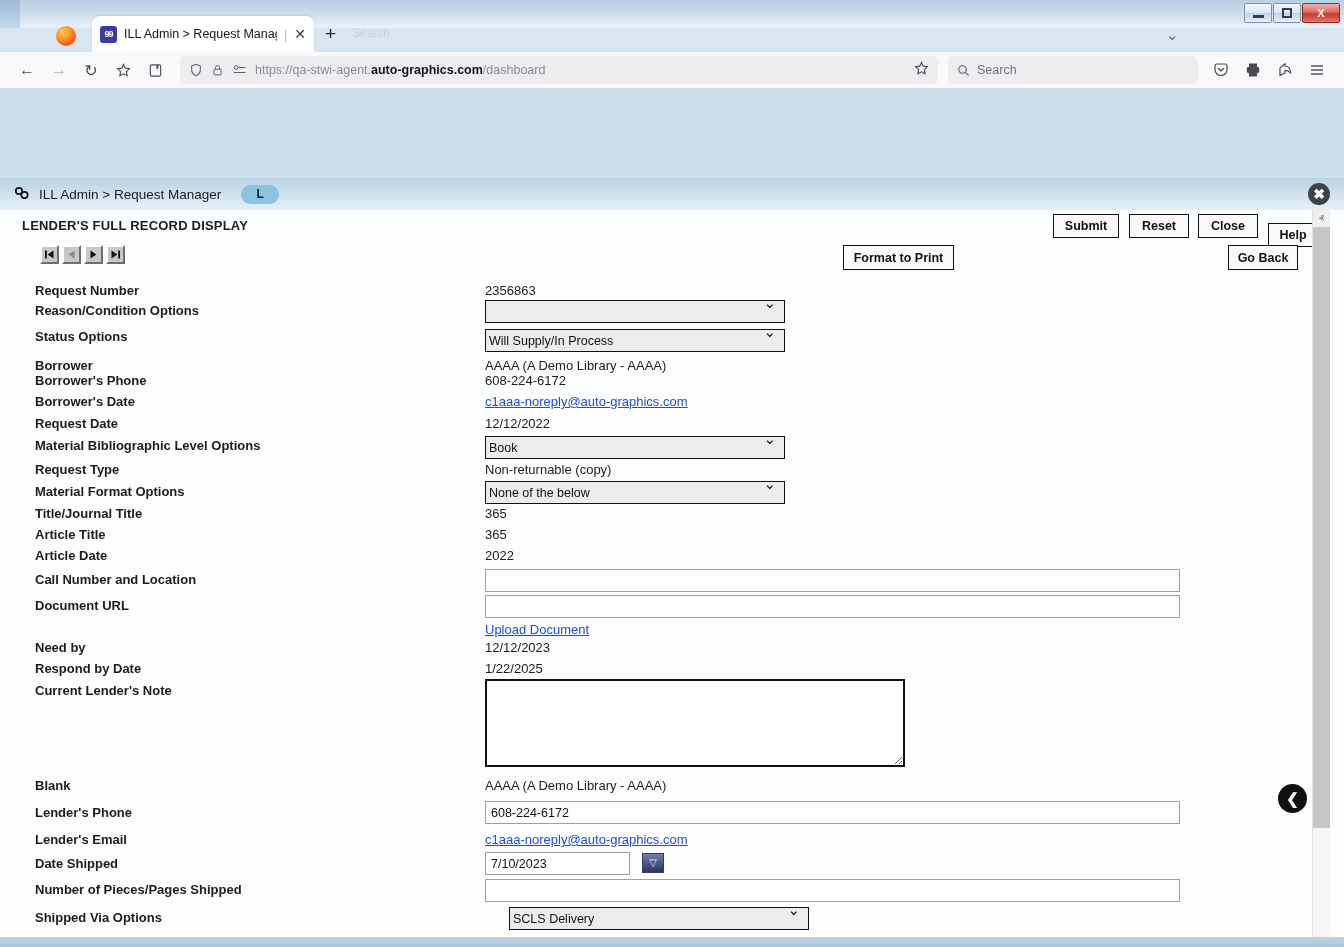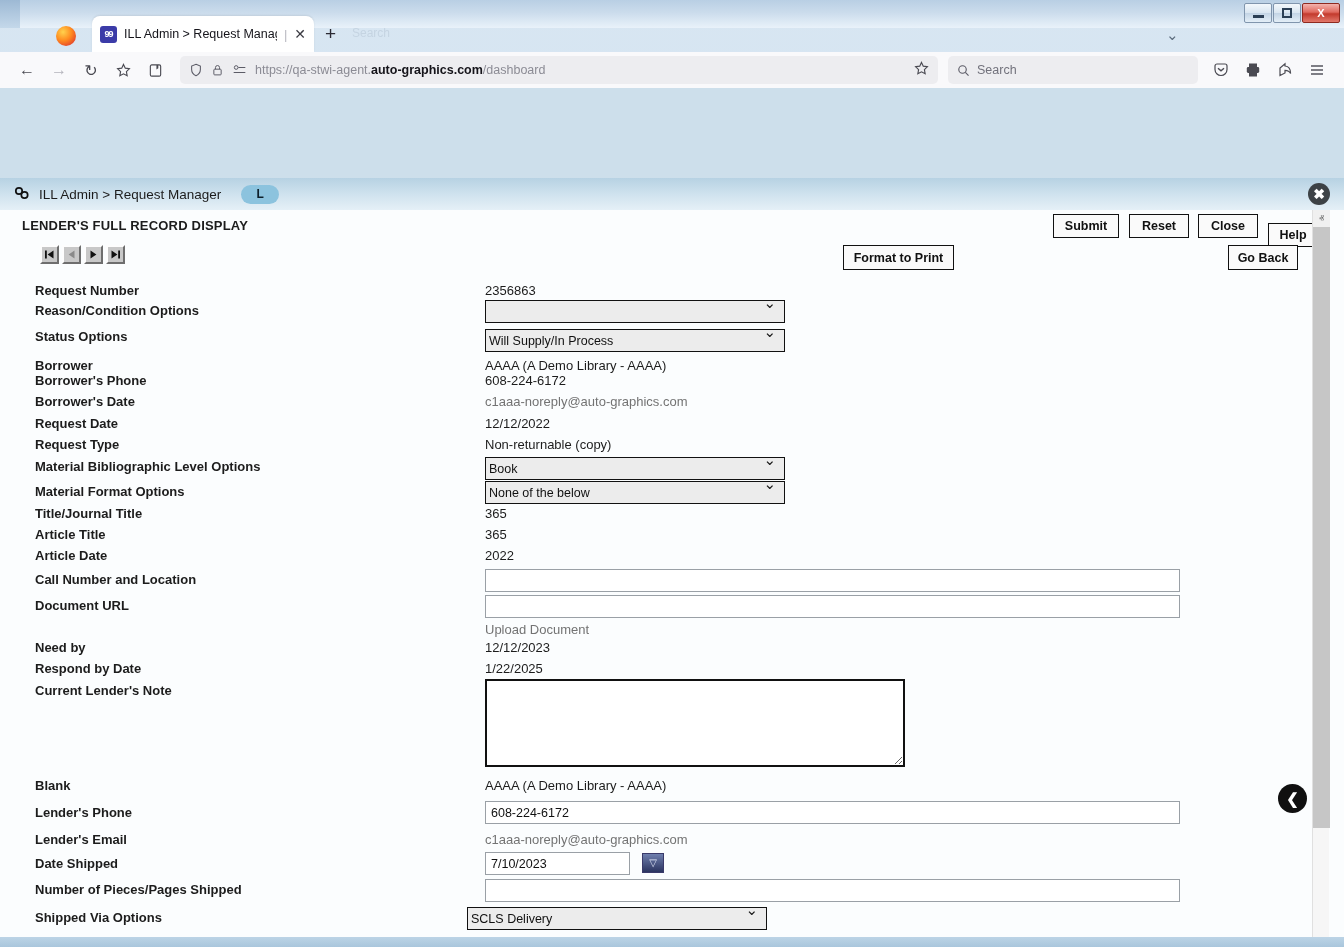--- a/index.html
+++ b/index.html
@@ -222,21 +222,21 @@
 
   
   #form { position:absolute; left:0; top:65px; width:1344px; }
   .row { position:relative; height:21px; }
   .lbl {
     position:absolute; left:35px; font-size:13px; font-weight:bold; color:#1c1c1c; white-space:nowrap;
   }
   .val {
     position:absolute; left:485px; font-size:13px; color:#1c1c1c; white-space:nowrap;
   }
-  a.val, .linkval { color:#737373; cursor:pointer; }
+  a.val, .linkval { color:#1d4ed8; text-decoration:underline; cursor:pointer; }
 
   select.fld {
     position:absolute; left:485px; width:300px; height:23px;
     border:1.5px solid #111; background:#ececec; font-size:12.5px;
     font-family:"Liberation Sans", sans-serif; color:#111; padding-left:3px;
     -webkit-appearance:none; appearance:none;
   }
   .selwrap { position:absolute; }
   .selwrap::after {
     content:"\2304"; position:absolute; right:9px; top:-6px; font-size:15px; color:#111;
@@ -590,34 +590,34 @@
       <div class="row">
         <span class="lbl" style="top:5px">Borrower's Date</span>
         <span class="val linkval" style="top:5px">c1aaa-noreply@auto-graphics.com</span>
       </div>
 
       <div class="row">
         <span class="lbl" style="top:6px">Request Date</span>
         <span class="val" style="top:6px">12/12/2022</span>
       </div>
 
-      <div class="row">
-        <span class="lbl" style="top:6px">Request Type</span>
-        <span class="val" style="top:6px">Non-returnable (copy)</span>
-      </div>
-
       <div class="row" style="height:25px">
         <span class="lbl" style="top:7px">Material Bibliographic Level Options</span>
         <span class="selwrap" style="left:485px; top:5px;">
           <select class="fld" style="position:static;">
             <option>Book</option>
           </select>
         </span>
       </div>
 
+      <div class="row">
+        <span class="lbl" style="top:6px">Request Type</span>
+        <span class="val" style="top:6px">Non-returnable (copy)</span>
+      </div>
+
       <div class="row" style="height:25px">
         <span class="lbl" style="top:7px">Material Format Options</span>
         <span class="selwrap" style="left:485px; top:4px;">
           <select class="fld" style="position:static;">
             <option>None of the below</option>
           </select>
         </span>
       </div>
 
       <div class="row">
@@ -687,21 +687,21 @@
         </span>
       </div>
 
       <div class="row" style="height:27px">
         <span class="lbl" style="top:6px">Number of Pieces/Pages Shipped</span>
         <input class="fldtext" style="top: 3px; width: 695px;" value="">
       </div>
 
       <div class="row" style="height:27px">
         <span class="lbl" style="top:7px">Shipped Via Options</span>
-        <span class="selwrap" style="left:467px; top:4px;">
+        <span class="selwrap" style="left:509px; top:4px;">
           <select class="fld" style="position:static;">
             <option>SCLS Delivery</option>
           </select>
         </span>
       </div>
 
       <div class="row" style="height:24px">
         <span class="lbl" style="top:5px">Ship to Name</span>
         <span class="val" style="top:5px">Ship To Name: A DEMO LIBRARY - A DEMO LIBRARYA DEMO LIBRARYA DEMO LIBRARY A DEMO</span>
       </div>

